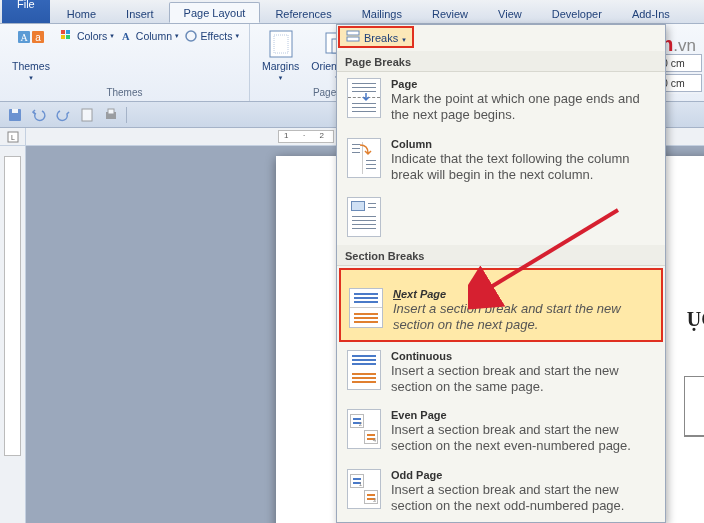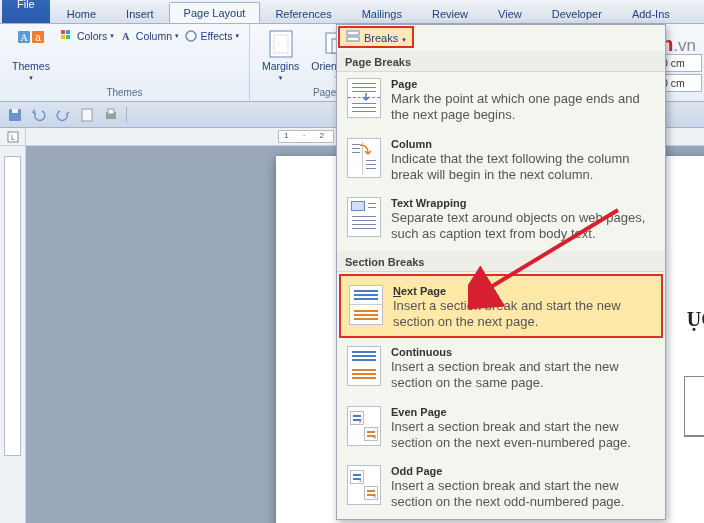--- a/index.html
+++ b/index.html
@@ -34,21 +34,21 @@
     .ruler-v-active { position: absolute; left: 4px; right: 4px; background: #fff; border: 1px solid #bbb; }
     .doc-area { flex: 1; position: relative; overflow: hidden; }
     .page { position: absolute; left: 250px; top: 10px; width: 500px; height: 600px; background: #fff; box-shadow: 0 2px 10px rgba(0,0,0,0.4); }
     .page-text { position: absolute; font-family: "Times New Roman", serif; }
     
     .dropdown { position: absolute; left: 336px; top: 24px; width: 330px; background: #f5f5f0; border: 1px solid #9ba8bc; box-shadow: 2px 3px 8px rgba(0,0,0,0.3); z-index: 100; }
     .dd-trigger { position: absolute; left: 338px; top: 26px; z-index: 101; padding: 2px 6px; background: #fce8b8; border: 2px solid #e03020; font-size: 11px; color: #21427a; display: flex; align-items: flex-end; gap: 4px; cursor: pointer; }
     .dd-header-spacer { height: 26px; }
     .dd-section-hdr { font-weight: bold; font-size: 11px; color: #444; padding: 5px 8px 3px; border-bottom: 1px solid #d8d8d0; background: #eeeee8; }
     .dd-item { display: flex; gap: 10px; padding: 6px 10px 8px; cursor: pointer; }
-    .dd-item.highlighted { background: #ffe9a8; border: 2px solid #e03020; margin: 2px; padding: 9px 8px 6px; }
+    .dd-item.highlighted { background: #ffe9a8; border: 2px solid #e03020; margin: 2px; padding: 18px 8px 6px; font-style: italic; }
     .dd-icon { width: 34px; height: 40px; flex-shrink: 0; border: 1px solid #b8c0cc; background: #fff; position: relative; overflow: hidden; }
     .dd-text { flex: 1; }
     .dd-title { font-weight: bold; font-size: 11px; color: #333; margin-bottom: 1px; }
     .dd-desc { font-size: 13px; color: #555; line-height: 1.25; }
     
     .watermark { position: absolute; right: 8px; top: 32px; font-family: Arial, sans-serif; font-size: 21px; font-weight: bold; z-index: 50; pointer-events: none; }
     .watermark .a { color: #1560c8; }
     .watermark .b { color: #d62030; }
     .watermark .c { color: #888; font-weight: normal; font-size: 17px; }
     
@@ -296,24 +296,20 @@
   <div class="dd-item">
     <div class="dd-icon">
       <rect style="position:absolute;left:3px;top:3px;width:14px;height:10px;background:#cfe0f4;border:1px solid #6a8bb8"></rect>
       <div class="ic-line" style="top:5px;left:20px"></div>
         <div class="ic-line" style="top:9px;left:20px"></div>
       <div class="ic-line" style="top:18px"></div>
         <div class="ic-line" style="top:22px"></div>
         <div class="ic-line" style="top:26px"></div>
         <div class="ic-line" style="top:30px"></div>
     </div>
-    <div class="dd-text">
-      <div class="dd-title">Text Wrapping</div>
-      <div class="dd-desc">Separate text around objects on web pages, such as caption text from body text.</div>
-    </div>
   </div>
 
   <div class="dd-section-hdr">Section Breaks</div>
 
   <div class="dd-item highlighted">
     <div class="dd-icon">
       <div class="ic-line blue" style="top:4px"></div>
         <div class="ic-line blue" style="top:8px"></div>
         <div class="ic-line blue" style="top:12px"></div>
       <div style="position:absolute;top:18px;left:0;right:0;border-top:1px solid #ccc"></div>

